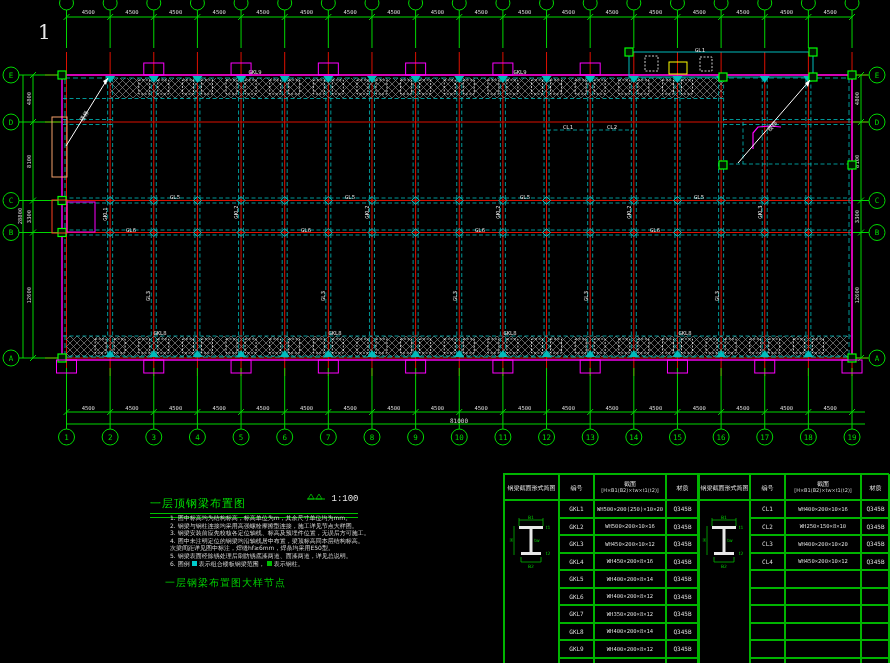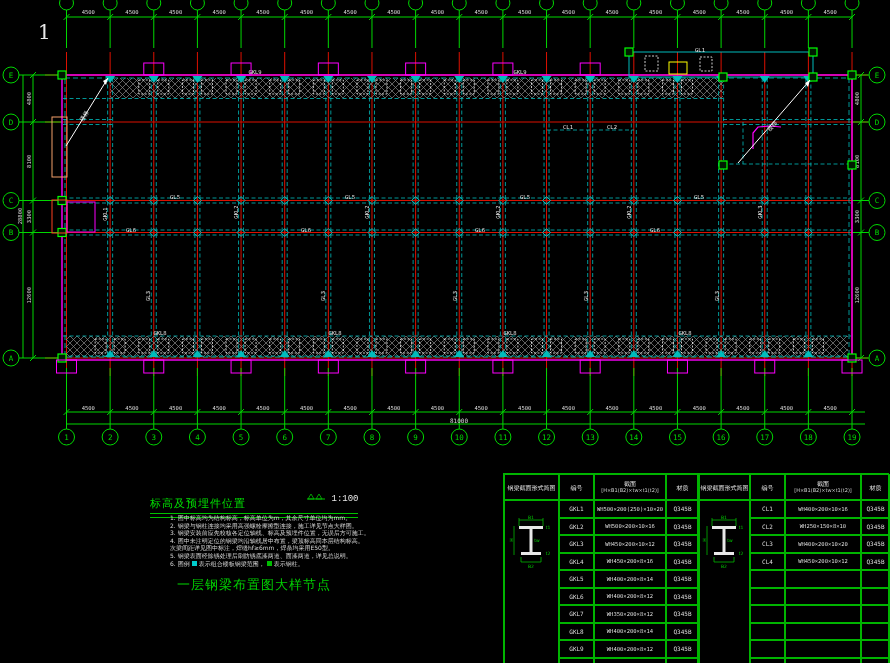--- a/index.html
+++ b/index.html
@@ -10,21 +10,21 @@
   #sheet-number{color:#e8e8e8;font-size:20px;font-family:"DejaVu Serif",serif;}
   #title-block{left:150px;top:492px;width:360px;}
   #plan-title{color:#00e000;font-size:11px;letter-spacing:1px;display:inline-block;}
   #scale-group{display:inline-block;margin-left:55px;color:#e8e8e8;font-size:9px;vertical-align:top;font-family:Liberation Mono, monospace;}
   #title-underline{height:3px;border-top:1px solid #00c000;border-bottom:1px solid #00c000;width:208px;margin-top:2px;}
   #notes{left:170px;top:514px;width:330px;color:#d8d8d8;font-size:6px;line-height:7.6px;}
   .note-line{white-space:nowrap;}
   .sq{display:inline-block;width:5px;height:5px;vertical-align:middle;margin:0 2px;}
   .sq-cyan{background:#00cccc;}
   .sq-green{background:#00bb00;}
-  #caption{left:165px;top:576px;color:#00d000;font-size:13px;letter-spacing:1px;margin-left:12px;}
+  #caption{left:165px;top:576px;color:#00d000;font-size:10px;letter-spacing:1px;}
   .stable{position:absolute;display:grid;border:1px solid #00b400;box-sizing:border-box;background:#000;}
   .tc{border:0.5px solid #00b400;color:#ddd;display:flex;align-items:center;justify-content:center;
       text-align:center;overflow:hidden;box-sizing:border-box;}
   .tc-head{font-size:6px;color:#e6e6e6;flex-direction:column;line-height:7px;}
   .tc-sub{font-size:5px;color:#cfcfcf;}
   .tc-id{font-size:6px;font-family:"DejaVu Sans Mono",monospace;}
   .tc-sec{font-size:5.5px;font-family:"DejaVu Sans Mono",monospace;}
   .tc-mat{font-size:6px;font-family:"DejaVu Sans Mono",monospace;}
 </style>
 </head>
@@ -594,21 +594,21 @@
         <text x="335" y="333" fill="#e8e8e8" font-size="5.5" font-family="DejaVu Sans Mono, monospace" text-anchor="middle" dominant-baseline="central">GKL8</text>
         <text x="510" y="333" fill="#e8e8e8" font-size="5.5" font-family="DejaVu Sans Mono, monospace" text-anchor="middle" dominant-baseline="central">GKL8</text>
         <text x="685" y="333" fill="#e8e8e8" font-size="5.5" font-family="DejaVu Sans Mono, monospace" text-anchor="middle" dominant-baseline="central">GKL8</text>
         <text x="700" y="50" fill="#e8e8e8" font-size="5.5" font-family="DejaVu Sans Mono, monospace" text-anchor="middle" dominant-baseline="central">GL1</text>
       </g>
     </svg>
 
   <div id="sheet-number" class="abs" style="left:38px;top:20px;">1</div>
 
   <div id="title-block" class="abs">
-    <span id="plan-title">标高及预埋件位置</span>
+    <span id="plan-title">一层顶钢梁布置图</span>
     <span id="scale-group">
       <svg width="20" height="9">
         <line x1="1" y1="7" x2="19" y2="7" stroke="#00c000" stroke-width="1"></line>
         <polygon points="5,2 8,7 2,7" fill="none" stroke="#00c000" stroke-width="0.8"></polygon>
         <polygon points="13,2 16,7 10,7" fill="none" stroke="#00c000" stroke-width="0.8"></polygon>
       </svg>
       <span>1:100</span>
     </span>
     <div id="title-underline"></div>
   </div>

